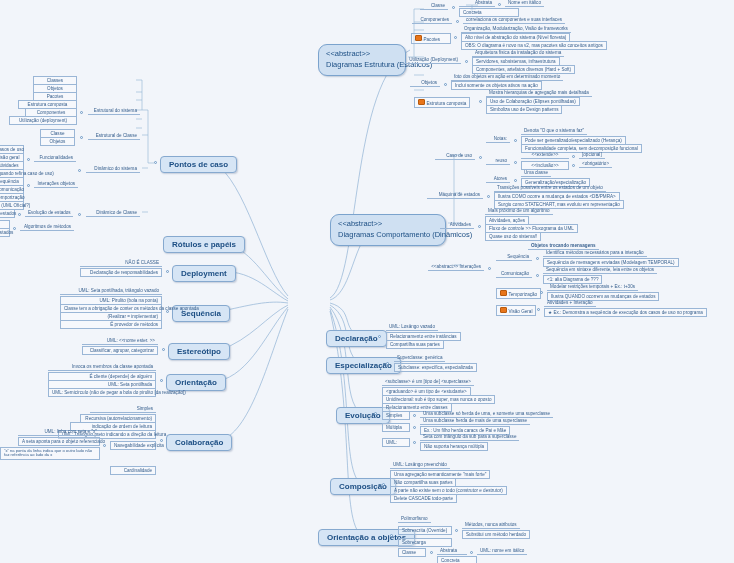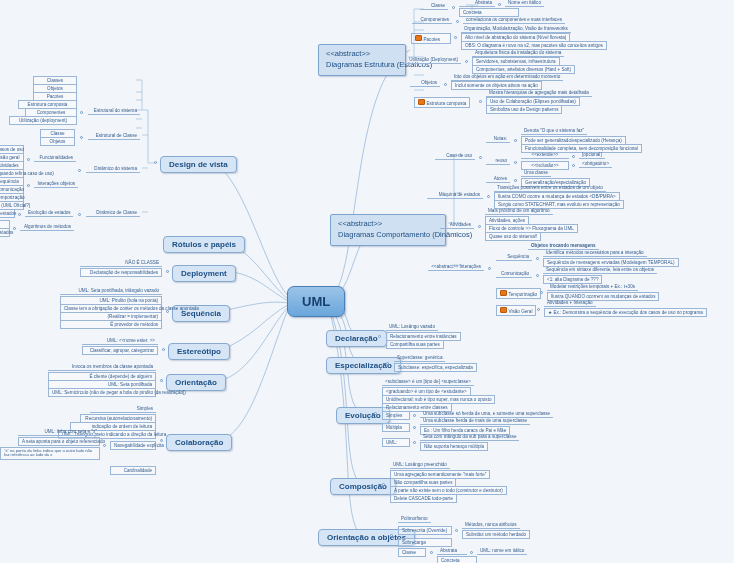--- a/index.html
+++ b/index.html
@@ -26,21 +26,21 @@
     font-size:13px;font-weight:bold;
     padding:7px 14px;
     text-align:center;
     box-shadow:1px 1px 2px rgba(40,70,110,.35);
   }
 
   
   .lvl0{
     background:#cfe0f2;
     border:1px solid #7ba3cd;
-    border-radius:2px;
+    border-radius:9px;
     color:#1d4f84;
     font-size:7.5px;
     line-height:1.45;
     padding:4px 7px;
     box-shadow:1px 1px 1.5px rgba(40,70,110,.25);
   }
 
   
   .lvl1{
     background:#d6e5f5;
@@ -102,21 +102,20 @@
     <path d="M288 296 C265 270 245 180 214 163"></path>
     <path d="M288 299 C265 280 250 245 220 243"></path>
     <path d="M288 301 C268 290 250 268 216 272"></path>
     <path d="M288 303 C268 300 250 305 218 312"></path>
     <path d="M288 305 C268 315 250 340 220 350"></path>
     <path d="M288 307 C268 330 250 375 218 381"></path>
     <path d="M288 309 C268 360 250 435 218 441"></path>
   </g>
 </svg>
 
-<div class="node root" style="left:287px;top:286px;">UML</div>
 
 <div class="node lvl0" style="left:318px;top:44px;width:88px;text-align:left;">
   <div>&lt;&lt;abstract&gt;&gt;</div>
   <div>Diagramas Estrutura (Estáticos)</div>
 </div>
 <svg class="links" viewBox="0 0 734 563">
   <g fill="none" stroke="#8fb2d4" stroke-width="0.6">
     <path d="M408 57 L414 57 L414 9 L424 9"></path>
     <path d="M414 22 L424 22"></path>
     <path d="M414 30 L424 30"></path>
@@ -229,21 +228,21 @@
 <div class="node lvl2 boxed" style="left:496px;top:288px;"><span class="ico"></span><span>Temporização</span></div>
 <div class="node bullet" style="left:540px;top:290.5px;"></div>
 <div class="node lvl2" style="left:547px;top:284px;">Modelar restrições temporais + Ex.: t+30s</div>
 <div class="node lvl2 boxed" style="left:547px;top:292px;">Ilustra QUANDO ocorrem as mudanças de estados</div>
 
 <div class="node lvl2 boxed" style="left:496px;top:305px;"><span class="ico"></span><span>Visão Geral</span></div>
 <div class="node bullet" style="left:537px;top:307.5px;"></div>
 <div class="node lvl2" style="left:544px;top:300px;">Atividades + Interação</div>
 <div class="node lvl2 boxed" style="left:544px;top:308px;">★ Ex.: Demonstra a sequência de execução dos casos de uso no programa</div>
 
-<div class="node lvl1" style="left:160px;top:156px;">Design de vista</div>
+<div class="node lvl1" style="left:160px;top:156px;">Pontos de caso</div>
 <div class="node bullet" style="left:154px;top:161px;"></div>
 
 <svg class="links" viewBox="0 0 734 563">
   <g fill="none" stroke="#8fb2d4" stroke-width="0.6">
     <path d="M154 163 L148 163 L148 110 L142 110"></path>
     <path d="M148 135 L142 135"></path>
     <path d="M148 168 L142 168"></path>
     <path d="M148 212 L142 212"></path>
     <path d="M142 110 L142 80 L136 80"></path>
         <path d="M142 92 L136 92"></path>

